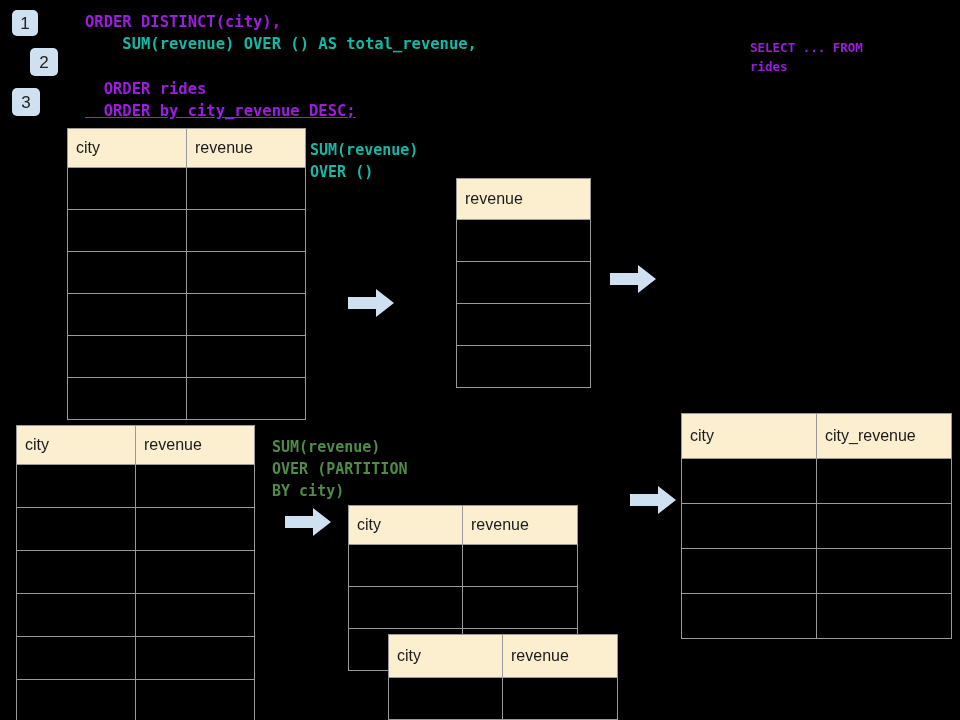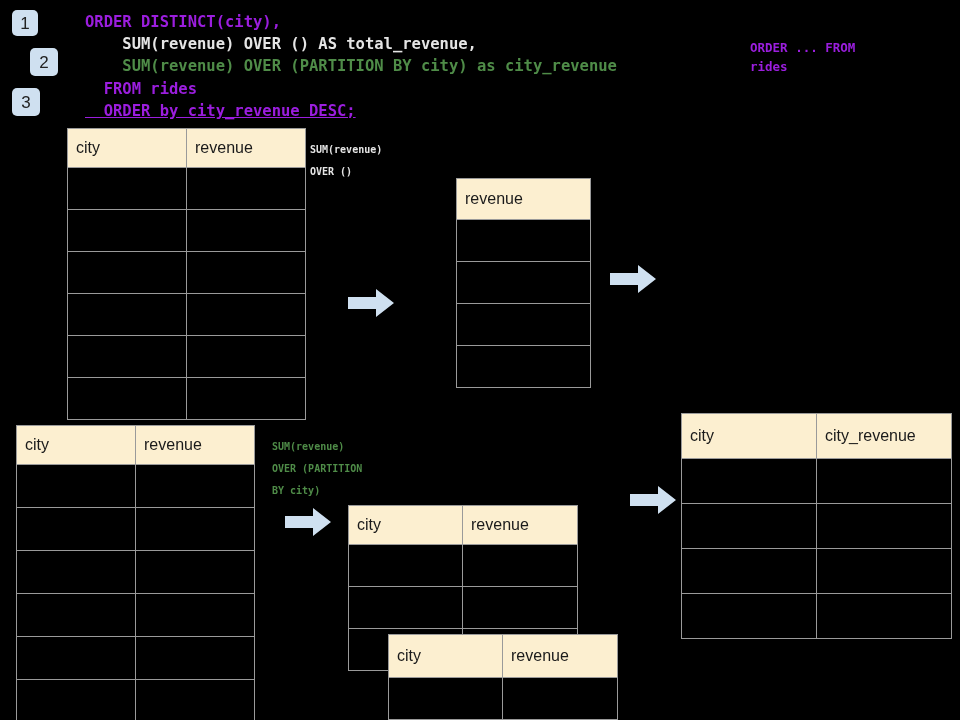--- a/index.html
+++ b/index.html
@@ -34,27 +34,27 @@
   .code {
     position: absolute;
     font-family: "DejaVu Sans Mono", monospace;
     font-size: 15.5px;
     font-weight: bold;
     letter-spacing: 0px;
     white-space: pre;
     line-height: 21.5px;
   }
   .c-purple { color: #9b1ede; }
-  .c-red    { color: #e5e5e5; }
+  .c-red    { color: #14b8a6; }
   .c-green  { color: #4f8c48; }
 
   .anno {
     position: absolute;
     font-family: "DejaVu Sans Mono", monospace;
-    font-size: 10px;
+    font-size: 15px;
     font-weight: bold;
     white-space: pre;
     line-height: 22px;
   }
 
   .side-label {
     position: absolute;
     font-family: "DejaVu Sans Mono", monospace;
     font-size: 12.5px;
     font-weight: bold;
@@ -104,25 +104,24 @@
   </div>
   <div class="badge" style="left:30px; top:48px; width:28px; height:28px;">
     <span>2</span>
   </div>
   <div class="badge" style="left:12px; top:88px; width:28px; height:28px;">
     <span>3</span>
   </div>
 
   <div class="code c-purple" style="left:85px; top:12px;">ORDER DISTINCT(city),</div>
   <div class="code c-red" style="left:85px; top:34px;">    SUM(revenue) OVER () AS total_revenue,</div>
-  <div class="code c-green" style="left:85px; top:56px;">    SUM(revenue) OVER (PARTITION BY city) as city_revenue</div>
-  <div class="code c-purple" style="left:85px; top:79px;">  FROM rides</div>
+  <div class="code c-purple" style="left:85px; top:79px;">  ORDER rides</div>
   <div class="code c-purple" style="left:85px; top:101px;text-decoration:underline;">  ORDER by city_revenue DESC;</div>
 
-  <div class="side-label" style="left:750px; top:38px;">ORDER ... FROM
+  <div class="side-label" style="left:750px; top:38px;">SELECT ... FROM
 rides</div>
 
   <div class="anno c-red" style="left:310px; top:139px;">SUM(revenue)
 OVER ()</div>
 
   <div class="anno c-green" style="left:272px; top:436px;">SUM(revenue)
 OVER (PARTITION
 BY city)</div>
 
   <table class="tbl" style="left:67px; top:128px; width:238px;">

